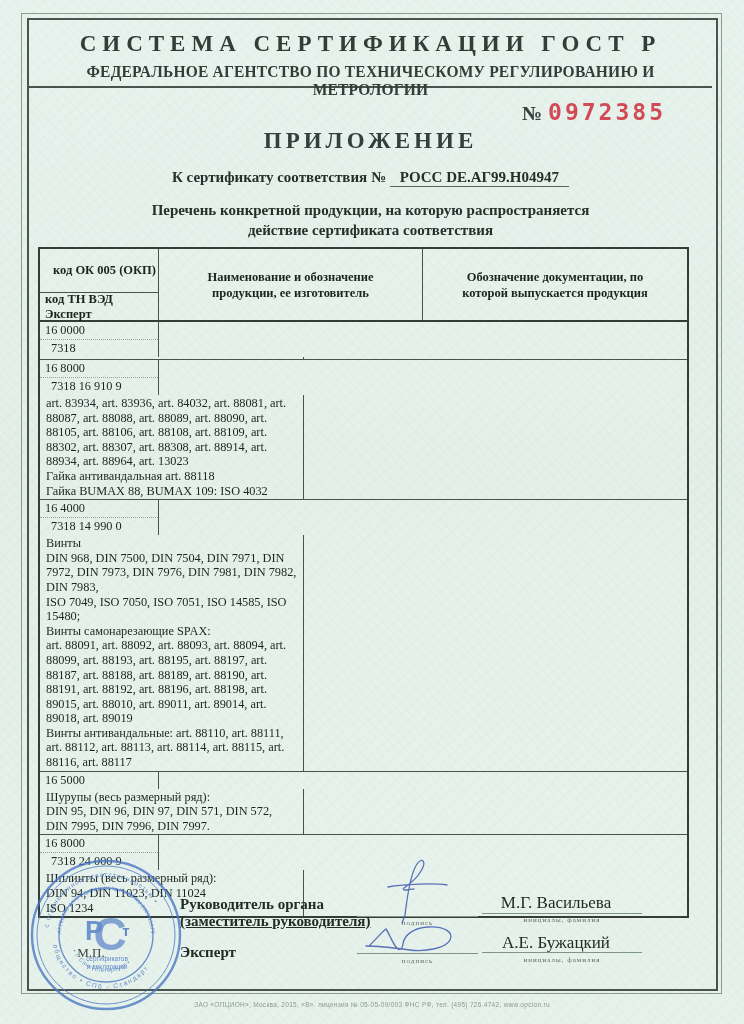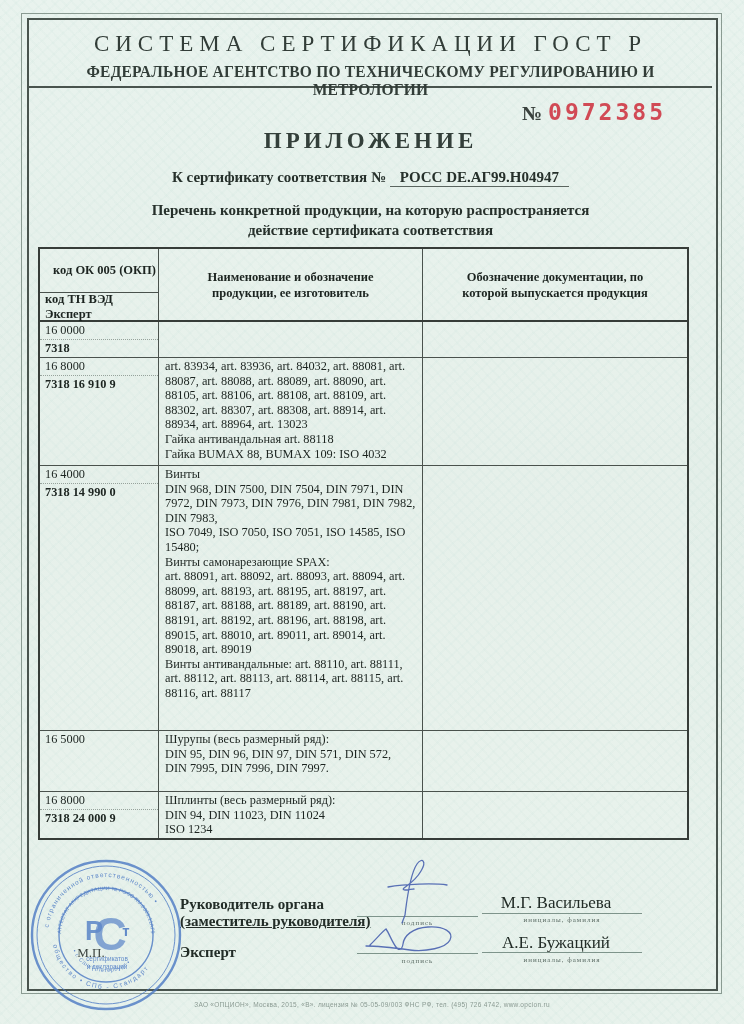--- a/index.html
+++ b/index.html
@@ -8,21 +8,21 @@
     background:
       repeating-linear-gradient(47deg, rgba(150,200,185,0.05) 0 2px, rgba(255,255,255,0) 2px 7px),
       repeating-linear-gradient(-43deg, rgba(150,200,190,0.05) 0 2px, rgba(255,255,255,0) 2px 9px),
       linear-gradient(180deg,#e9f3ee 0%, #e4efe9 45%, #e8f2ec 100%);
     font-family:"Liberation Serif", serif; color:#1c2420;
   }
   .frame-outer{position:absolute; left:21px; top:13px; width:699px; height:979px; border:1px solid #8a9b92;}
   .frame-inner{position:absolute; left:27px; top:18px; width:687px; height:969px; border:2px solid #49544e;}
 
   .masthead{position:absolute; left:29px; top:20px; width:683px; height:66px; border-bottom:2px solid #49544e; text-align:center;}
-  .masthead .title{margin-top:11px; font-size:23px; font-weight:normal; letter-spacing:6px; color:#323d38;}
+  .masthead .title{margin-top:11px; font-size:23px; font-weight:bold; letter-spacing:6px; color:#323d38;}
   .masthead .subtitle{margin-top:6px; font-size:16px; font-weight:bold; letter-spacing:0.2px; color:#323d38; transform:scaleX(0.97); transform-origin:center;}
 
   .serial{position:absolute; top:99px; right:78px; white-space:nowrap;}
   .serial .no{font-size:20px; font-weight:bold; color:#3a423e;}
   .serial .num{font-family:"DejaVu Sans Mono", monospace; font-size:23px; font-weight:bold; letter-spacing:3px; color:#d14a55; margin-left:6px;}
 
   .appendix-title{position:absolute; left:27px; top:128px; width:687px; text-align:center; font-size:23px; font-weight:bold; letter-spacing:4px; color:#333f3a;}
 
   .certline{position:absolute; left:27px; top:169px; width:687px; text-align:center; font-size:15px; font-weight:bold; color:#26302b;}
   .certline .certnum{border-bottom:1px solid #5a655f; padding:0 10px 1px 10px; font-weight:bold;}
@@ -33,25 +33,25 @@
   .ptable{position:absolute; left:38px; top:247px; width:647px; border:2px solid #363c38; background:rgba(255,255,255,0.08);}
   .trow,.thead{display:flex; align-items:stretch;}
   .thead{height:71px; border-bottom:2px solid #363c38;}
   .tc{box-sizing:border-box;}
   .c1{width:119px; border-right:1px solid #4a524d; flex:none;}
   .c2{width:264px; border-right:1px solid #4a524d; flex:none;}
   .c3{flex:1;}
   .hc1 .h-okp{height:43px; border-bottom:1px solid #4a524d; display:flex; align-items:center; padding-left:13px; font-size:12.5px; font-weight:bold;}
   .hc1 .h-tnved{height:27px; display:flex; align-items:center; padding-left:5px; font-size:12.5px; font-weight:bold;}
   .hc{display:flex; align-items:center; justify-content:center; text-align:center; font-size:12.5px; font-weight:bold; padding:9px 26px; line-height:16px;}
-  .tbody .trow{border-bottom:1px solid #4a524d;}
+  .tbody .trow{border-bottom:1px solid #4a524d;flex-direction:column;}
   .tbody .trow:last-child{border-bottom:none;}
   .cell-okp{font-size:12.3px; padding:1px 5px 1px 5px; border-bottom:1px dotted #97a39c;}
   .cell-okp.nodot{border-bottom:none;}
-  .cell-tnved{font-size:12.3px; padding:1px 5px;font-weight:bold;}
+  .cell-tnved{font-size:12.3px; padding:1px 11px;}
   .cell-par{font-size:12.3px; line-height:14.6px; margin:0; padding:0 4px;}
   .c2.body-cell{padding:1px 2px;}
   .r0{min-height:29px;} .r1{min-height:107px;} .r2{min-height:264px;} .r3{min-height:60px;} .r4{min-height:46px;}
 
   
   .role{position:absolute; left:180px; font-size:15px; font-weight:bold; color:#222c27; line-height:17px;}
   .role .u{text-decoration:underline;}
   .sigline{position:absolute; border-top:1px solid #7e948b; height:1px;}
   .sublabel{position:absolute; font-size:7px; letter-spacing:1px; color:#5d6d66; text-align:center;}
   .fio{position:absolute; font-size:17px; color:#222c27; text-align:center;}

